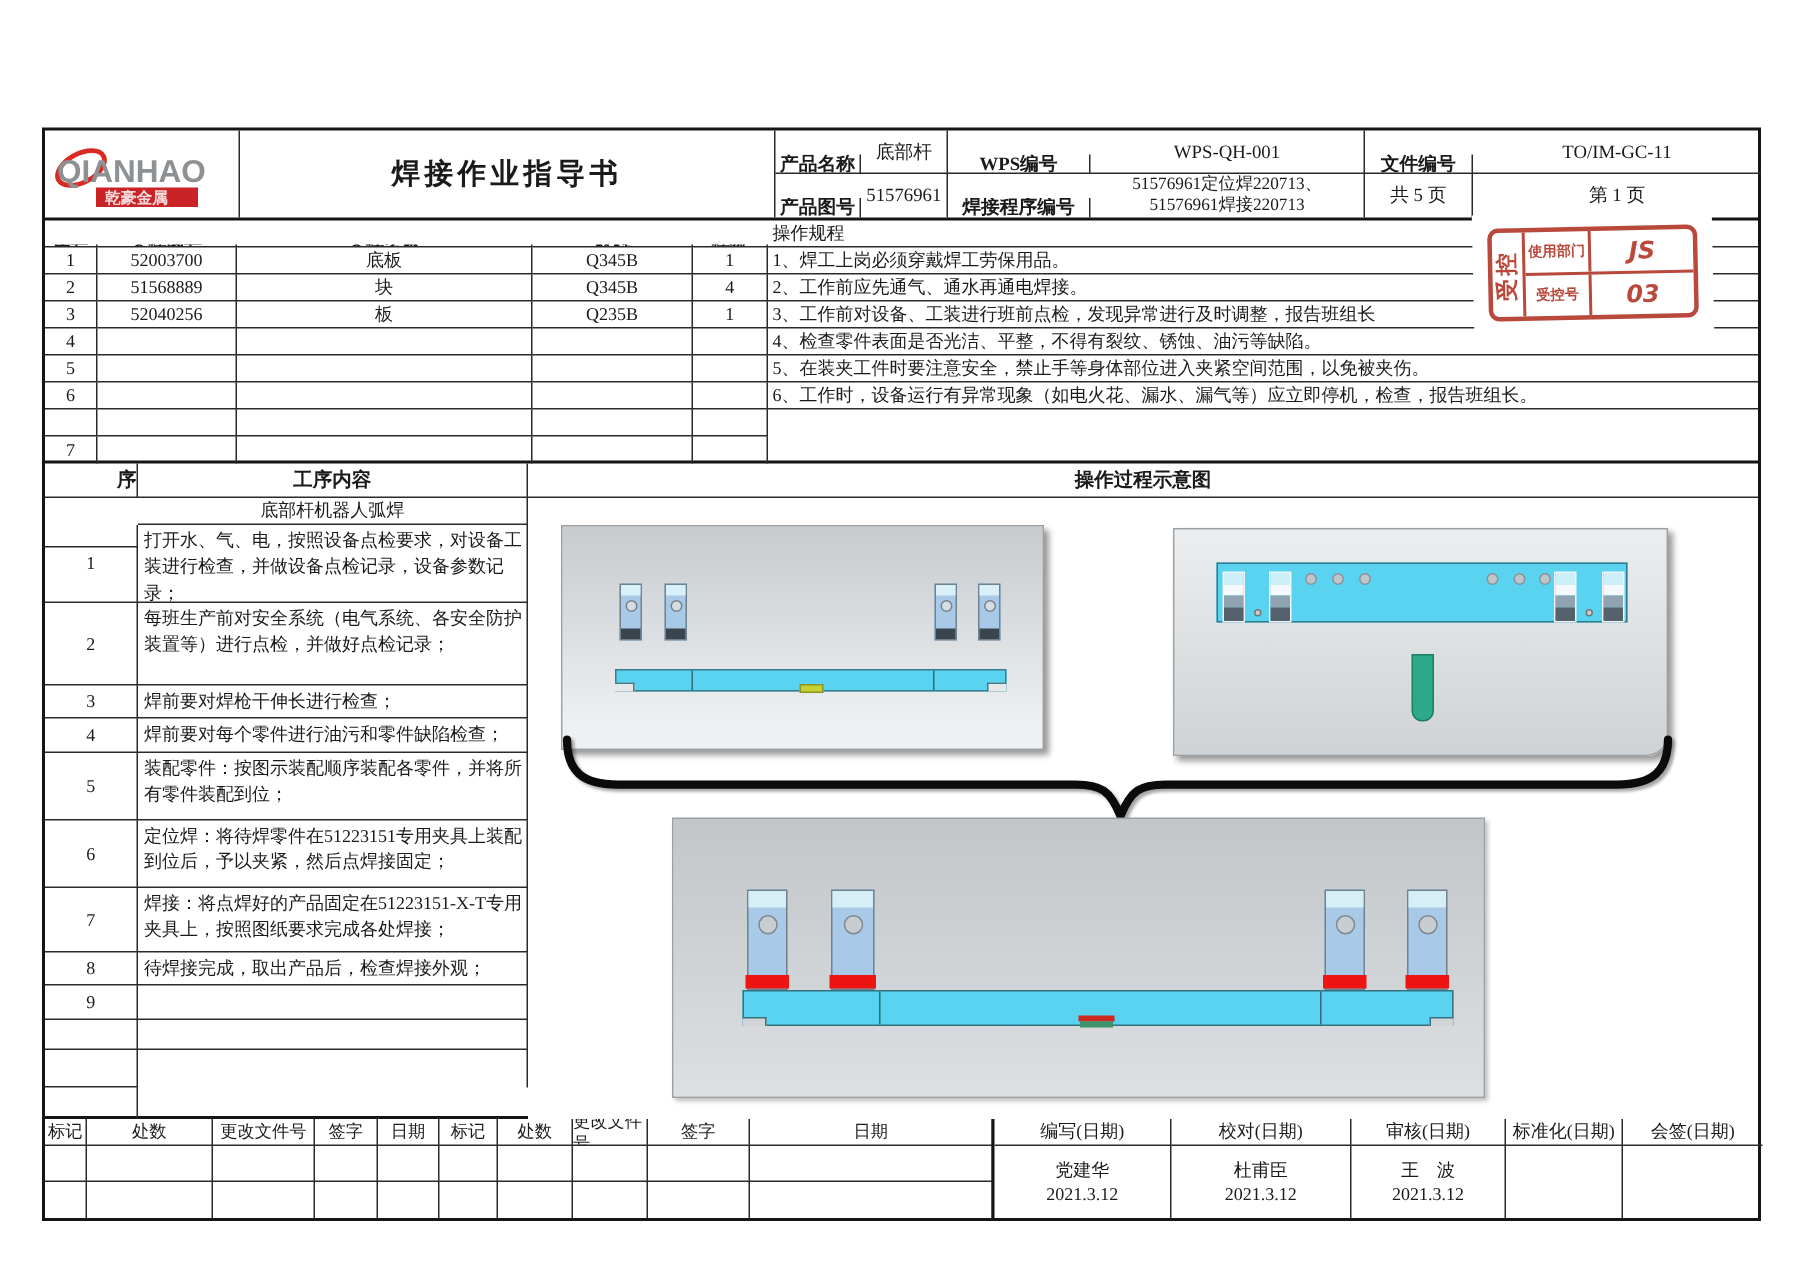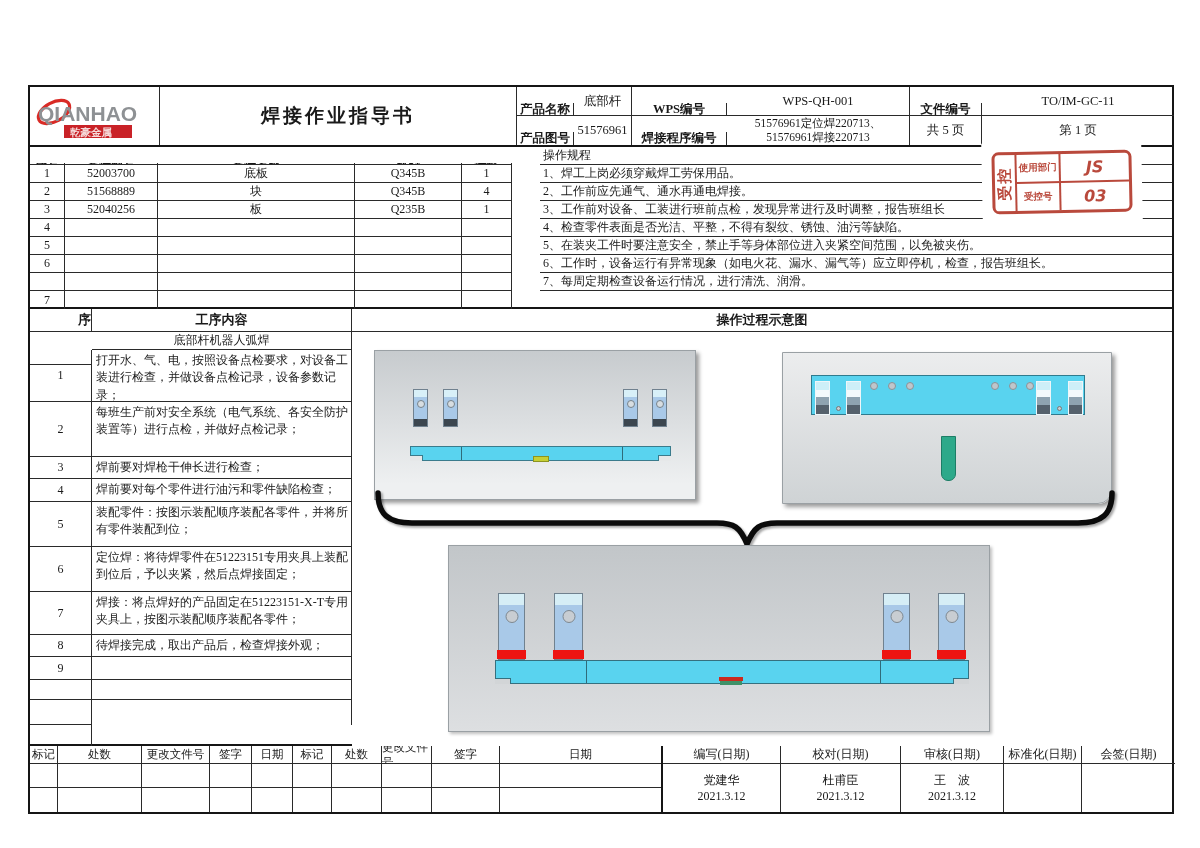--- a/index.html
+++ b/index.html
@@ -25,21 +25,21 @@
   .title-cell { grid-row:1/3; border-right:1px solid #2a2a2a; display:flex; align-items:center; justify-content:center;
                 font-size:19px; font-weight:bold; letter-spacing:3px; }
   .hdr .c { font-size:12.5px; }
 
   
   .mid { display:flex; height:162px; border-bottom:2px solid #151515; }
   .pgrid { display:grid; width:482px;
            grid-template-columns:35px 93px 197px 107px 50px;
            grid-auto-rows:18px; }
   .rules { width:662px; display:grid; grid-auto-rows:18px; }
-  .rules .c { justify-content:flex-start; padding-left:3px; border-right:none; font-size:12px;margin-left:28px; }
+  .rules .c { justify-content:flex-start; padding-left:3px; border-right:none; font-size:12px; }
 
   
   .proc { display:flex; height:437px; border-bottom:2px solid #151515; }
   .proc-left { width:322px; }
   .proc-lh { display:grid; grid-template-columns:62px 260px; height:23px; }
   .proc-lh .c { font-weight:bold; font-size:13px; }
   .proc-body { display:grid; grid-template-columns:62px 260px;
                grid-template-rows:18px 52px 55px 22px 23px 45px 45px 43px 22px 23px 20px 25px 21px; }
   .proc-body .txt { justify-content:flex-start; align-items:flex-start; padding:2px 2px 0 4px;
                     line-height:1.45; text-align:left; }
@@ -204,21 +204,20 @@
       </div>
 
       <div class="rules">
         <div class="c">操作规程</div>
         <div class="c">1、焊工上岗必须穿戴焊工劳保用品。</div>
         <div class="c">2、工作前应先通气、通水再通电焊接。</div>
         <div class="c">3、工作前对设备、工装进行班前点检，发现异常进行及时调整，报告班组长</div>
         <div class="c">4、检查零件表面是否光洁、平整，不得有裂纹、锈蚀、油污等缺陷。</div>
         <div class="c">5、在装夹工件时要注意安全，禁止手等身体部位进入夹紧空间范围，以免被夹伤。</div>
         <div class="c">6、工作时，设备运行有异常现象（如电火花、漏水、漏气等）应立即停机，检查，报告班组长。</div>
-        <div class="c">7、每周定期检查设备运行情况，进行清洗、润滑。</div>
         <div class="c nb"></div>
       </div>
     </div>
 
     <div class="proc">
       <div class="proc-left">
         <div class="proc-lh">
           <div class="c" style="border-bottom:1px solid #2a2a2a;padding-left:48px;">工序号</div>
           <div class="c" style="border-bottom:1px solid #2a2a2a;">工序内容</div>
         </div>
@@ -232,21 +231,21 @@
           <div class="c txt">每班生产前对安全系统（电气系统、各安全防护装置等）进行点检，并做好点检记录；</div>
           <div class="c">3</div>
           <div class="c txt">焊前要对焊枪干伸长进行检查；</div>
           <div class="c">4</div>
           <div class="c txt">焊前要对每个零件进行油污和零件缺陷检查；</div>
           <div class="c">5</div>
           <div class="c txt">装配零件：按图示装配顺序装配各零件，并将所有零件装配到位；</div>
           <div class="c">6</div>
           <div class="c txt">定位焊：将待焊零件在51223151专用夹具上装配到位后，予以夹紧，然后点焊接固定；</div>
           <div class="c">7</div>
-          <div class="c txt">焊接：将点焊好的产品固定在51223151-X-T专用夹具上，按图示装配顺序装配各零件；</div>
+          <div class="c txt">焊接：将点焊好的产品固定在51223151-X-T专用夹具上，按照图纸要求完成各处焊接；</div>
           <div class="c">8</div>
           <div class="c txt">待焊接完成，取出产品后，检查焊接外观；</div>
           <div class="c">9</div>
           <div class="c"></div>
           <div class="c txt"></div>
           <div class="c"></div>
           <div class="c txt"></div>
           <div class="c nb"></div>
           <div class="c nb txt"></div>
         </div>

